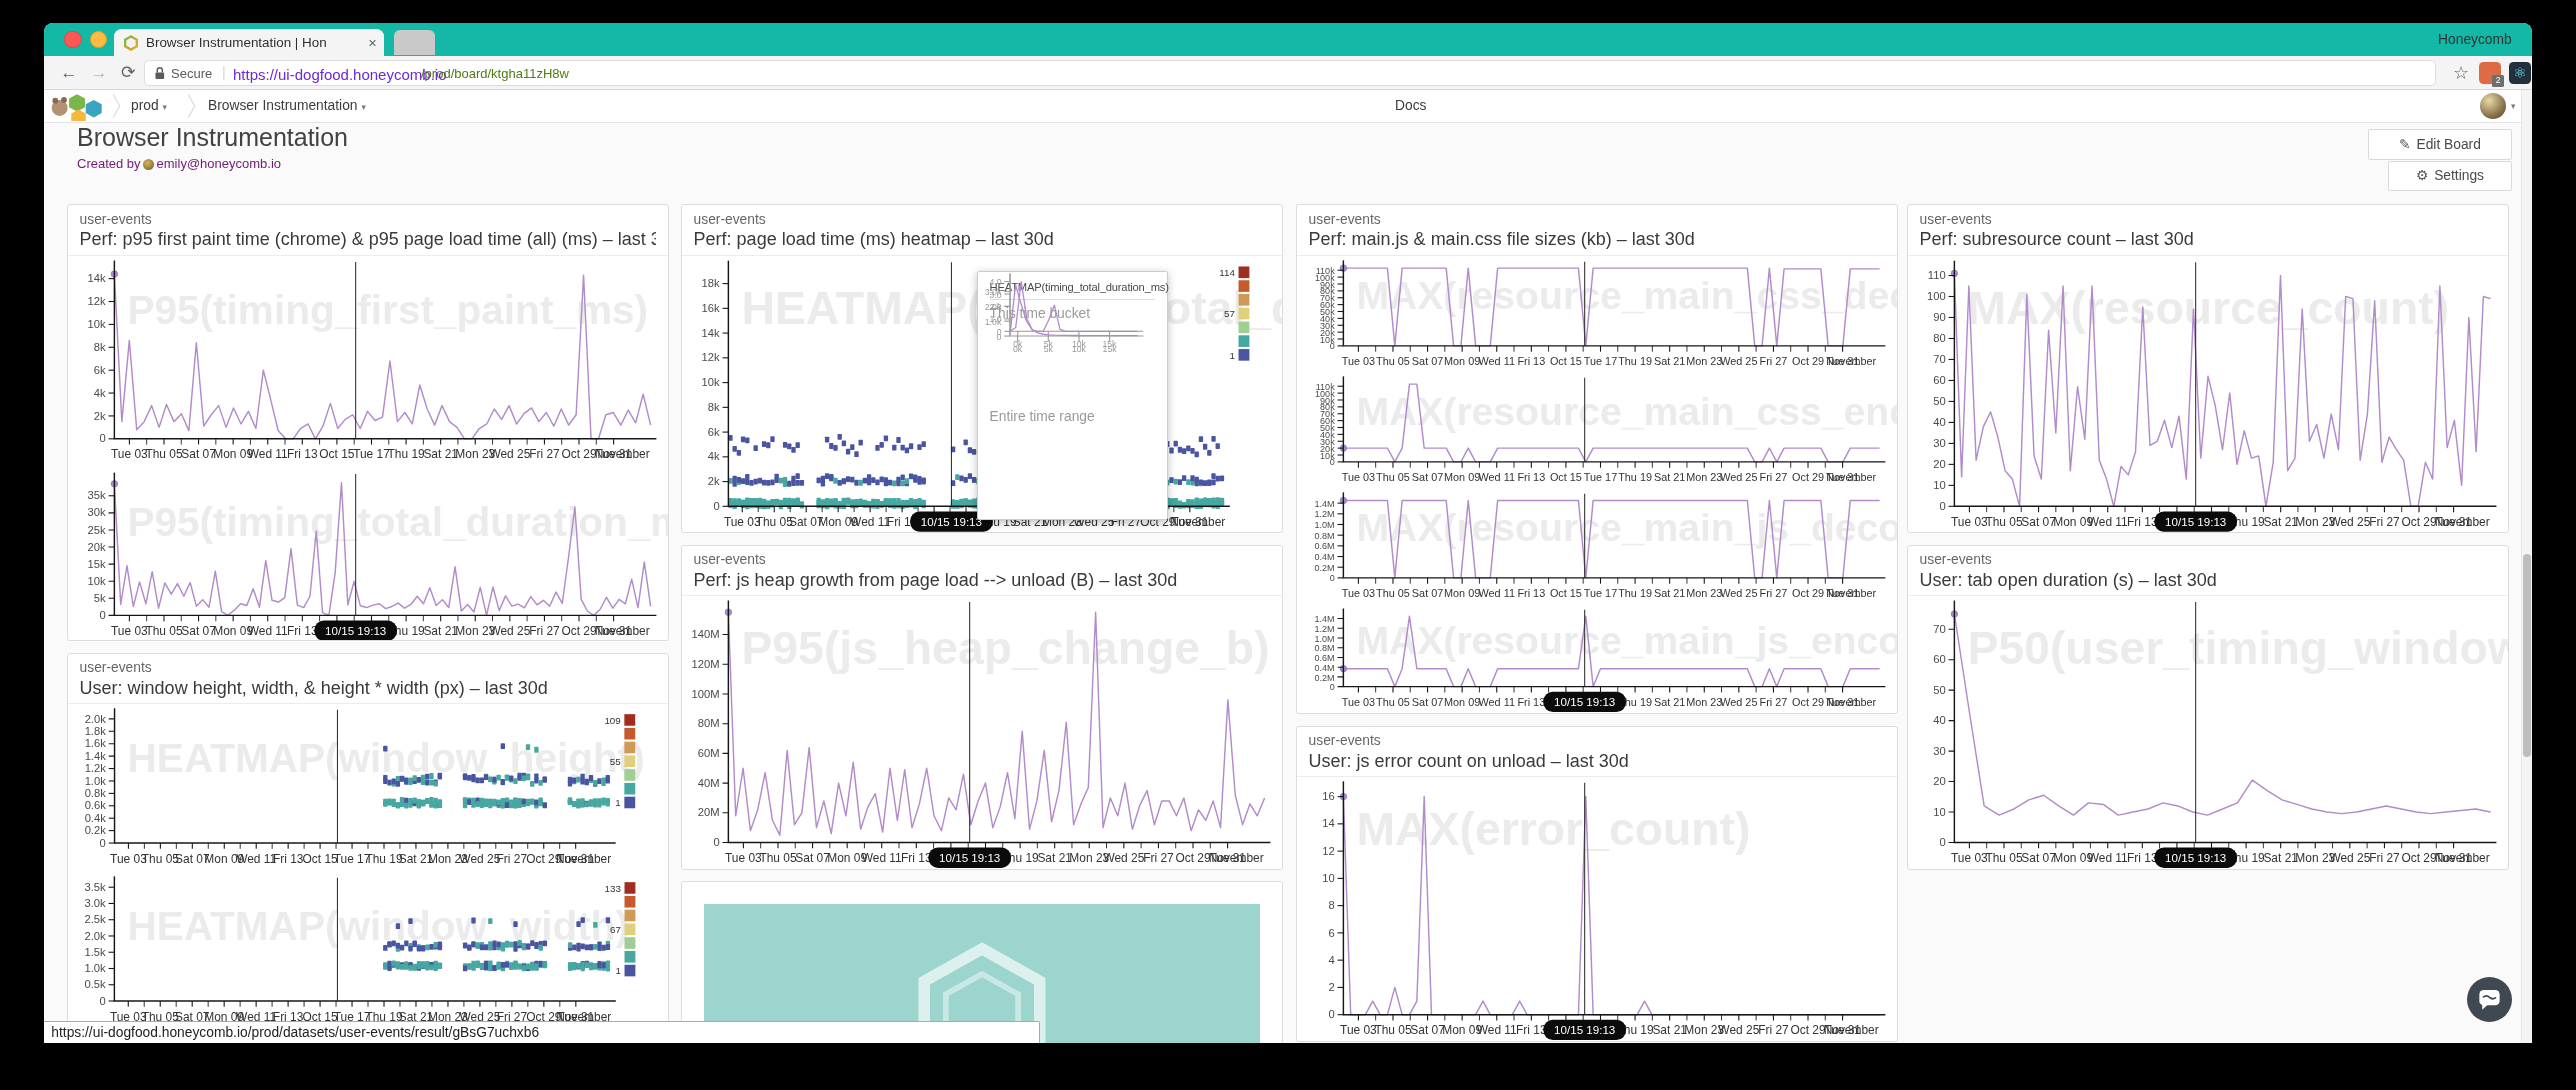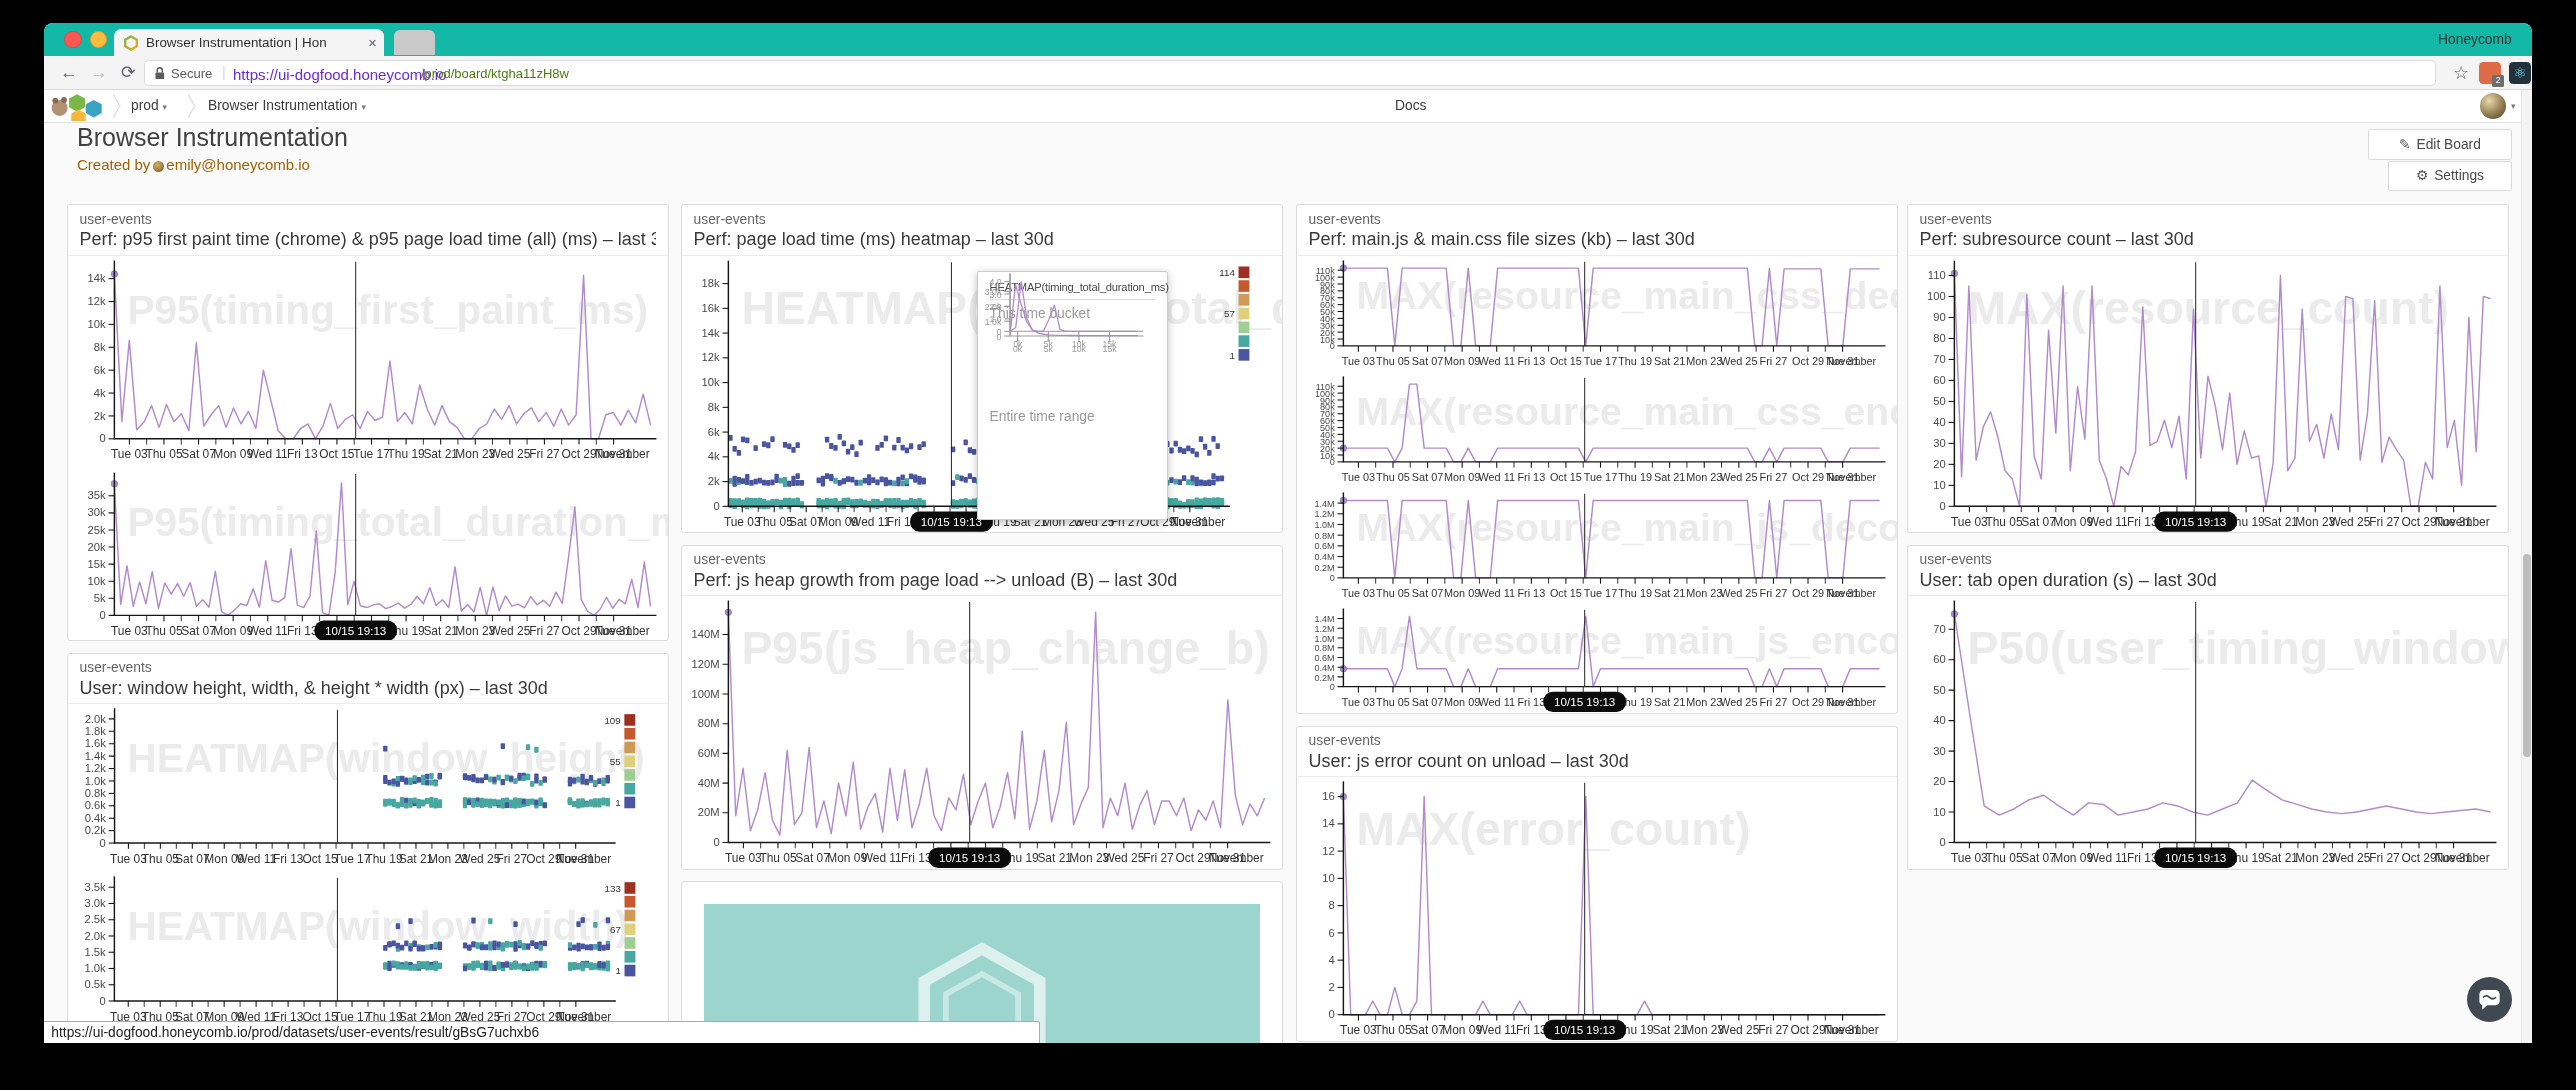--- a/index.html
+++ b/index.html
@@ -25,21 +25,21 @@
   .ext{position:absolute;top:5.8px;width:22px;height:22px;border-radius:4.4px;}
   .ext .badge{position:absolute;right:-2.9px;bottom:-2.9px;width:11.6px;height:11.6px;background:#6e6e6e;color:#fff;font-size:8.7px;text-align:center;line-height:11.6px;border-radius:1.5px;}
   
   .appnav{position:absolute;left:0;top:67px;width:100%;height:32px;background:#fff;border-bottom:0.7px solid #e2e2e2;}
   .crumbchev{position:absolute;top:0;}
   .navtxt{position:absolute;top:0;line-height:32px;font-size:13.8px;color:#3c3c3c;white-space:nowrap;}
   .caret{font-size:8.7px;color:#777;}
   .avatar{position:absolute;width:26px;height:26px;border-radius:50%;background:radial-gradient(circle at 35% 30%,#e8d9a8,#8a744c 60%,#4d4333);}
   
   .pagetitle{position:absolute;left:33px;top:100px;font-size:25px;color:#424242;}
-  .created{position:absolute;left:33px;top:133px;font-size:15px;color:#a16207;}
+  .created{position:absolute;left:33px;top:133px;font-size:13px;color:#701a75;}
   .created .mini{display:inline-block;width:11.6px;height:11.6px;border-radius:50%;background:radial-gradient(circle at 40% 35%,#d7b25a,#6f5a2e);vertical-align:-2.2px;margin:0 2.2px;}
   .topbtn{position:absolute;background:#fff;border:0.7px solid #d9d9d9;border-radius:2.2px;font-size:13.8px;color:#4a4a4a;text-align:center;}
   .topbtn .ic{margin-right:5.8px;color:#555;}
   
   .col{position:absolute;top:181px;width:602px;display:flex;flex-direction:column;gap:11.6px;}
   .panel{background:#fff;border:0.7px solid #dcdcdc;border-radius:2.9px;box-sizing:border-box;position:relative;overflow:hidden;flex:none;}
   .phead{padding:6.5px 11.6px 4.4px 11.6px;border-bottom:0.7px solid #ececec;}
   .pds{font-size:13.8px;color:#666;line-height:16.7px;}
   .pttl{font-size:18px;color:#3a3a3a;line-height:22px;white-space:nowrap;overflow:hidden;}
   .chart{width:100%;position:relative;}

